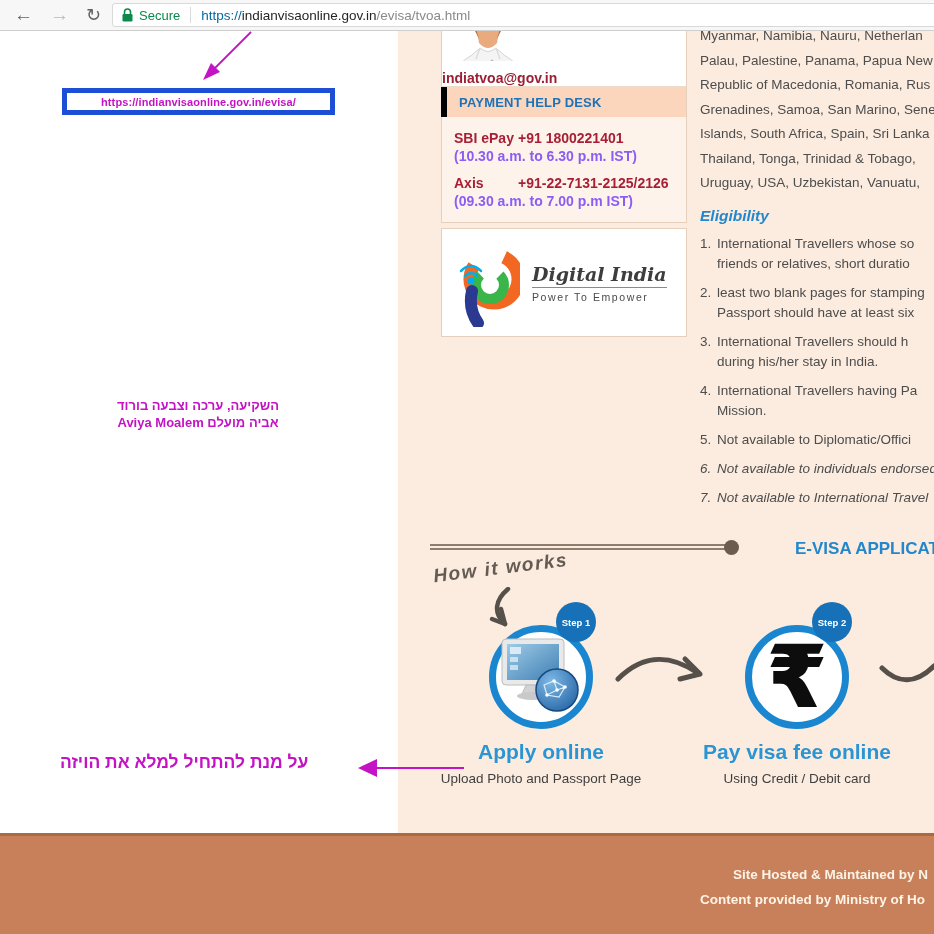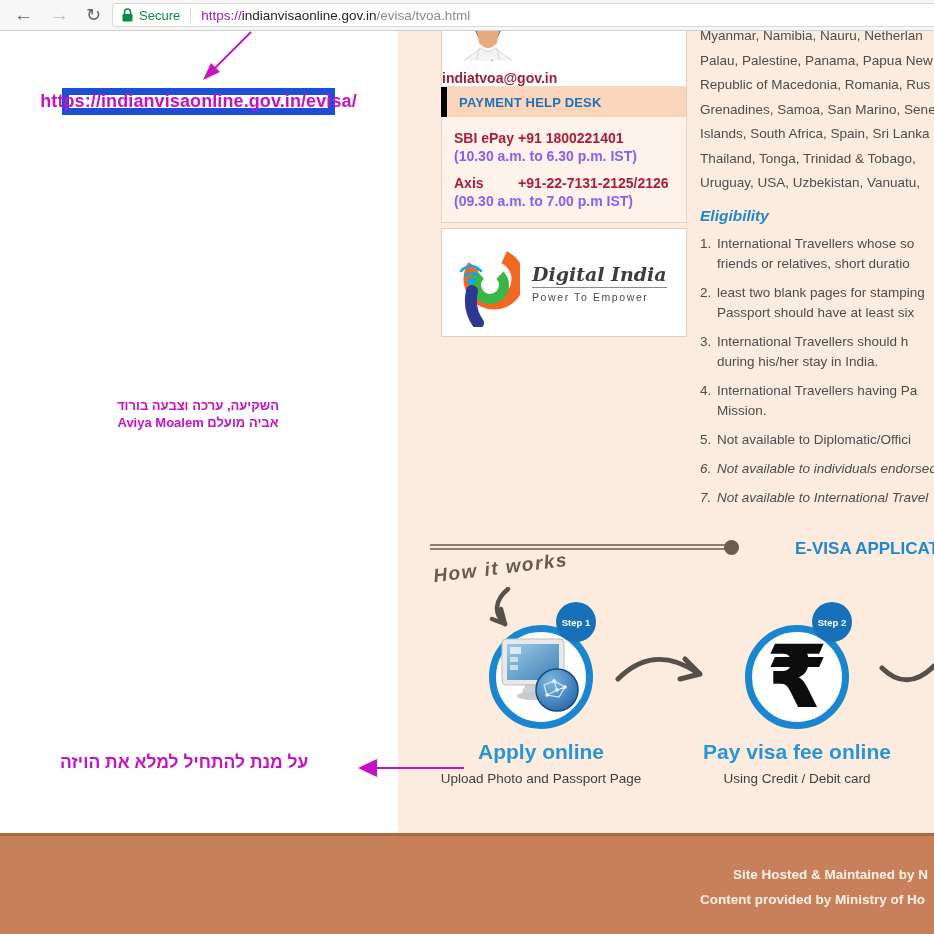--- a/index.html
+++ b/index.html
@@ -20,40 +20,40 @@
   .nav-refresh { left:86px; font-size:18px; }
   .urlbar {
     position:absolute; left:112px; top:3px; width:840px; height:24px;
     background:#fff; border:1px solid #d9d9d9; border-radius:3px;
     display:flex; align-items:center; padding-left:9px;
   }
   .lock-svg { margin-right:6px; }
   .secure-label { color:#0b8a4b; font-size:13px; }
   .url-sep { width:1px; height:16px; background:#d9d9d9; margin:0 10px; }
   .url-text { font-size:13.5px; white-space:nowrap; }
-  .url-scheme { color:#a21caf; }
+  .url-scheme { color:#0369a1; }
   .url-domain { color:#262626; }
   .url-path   { color:#8a8a8a; }
 
   
   .content-bg { position:absolute; left:398px; top:31px; width:536px; height:802px; background:#fcecdf; }
   .footer {
     position:absolute; left:0; top:833px; width:934px; height:101px;
     background:#c8805a; border-top:3px solid #aa6a42;
   }
   .footer-line { position:absolute; white-space:nowrap; color:#fdf3e6; font-size:13.5px; font-weight:bold; }
   .footer-l1 { left:733px; top:31px; }
   .footer-l2 { left:700px; top:56px; }
 
   
   .magenta { color:#c413c4; }
   .anno-url-box {
     position:absolute; left:62px; top:88px; width:273px; height:27px;
-    border:7px solid #1d4ed8; display:flex; align-items:center; justify-content:center;
-    font-size:18px; font-weight:bold; letter-spacing:.1px;
+    border:5px solid #1d4ed8; display:flex; align-items:center; justify-content:center;
+    font-size:11px; font-weight:bold; letter-spacing:.1px;
   }
   .anno-arrow-top { position:absolute; left:195px; top:30px; }
   .anno-credit {
     position:absolute; left:93px; top:398px; width:210px; text-align:center;
     font-size:13px; font-weight:bold; line-height:16.5px;
   }
   .anno-apply {
     position:absolute; left:60px; top:752px; font-size:17.5px; font-weight:bold; white-space:nowrap;
   }
   .anno-arrow-left { position:absolute; left:358px; top:758px; }

